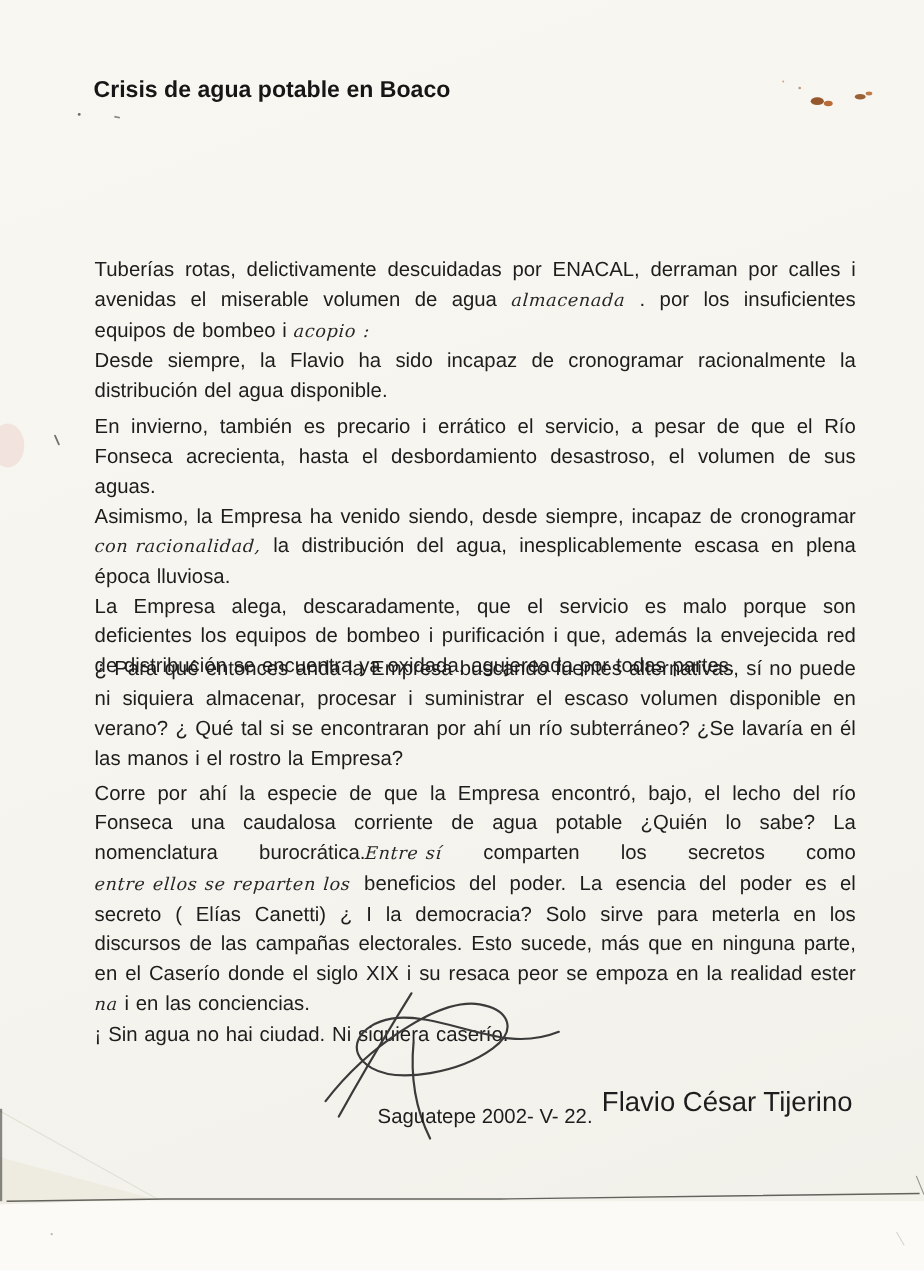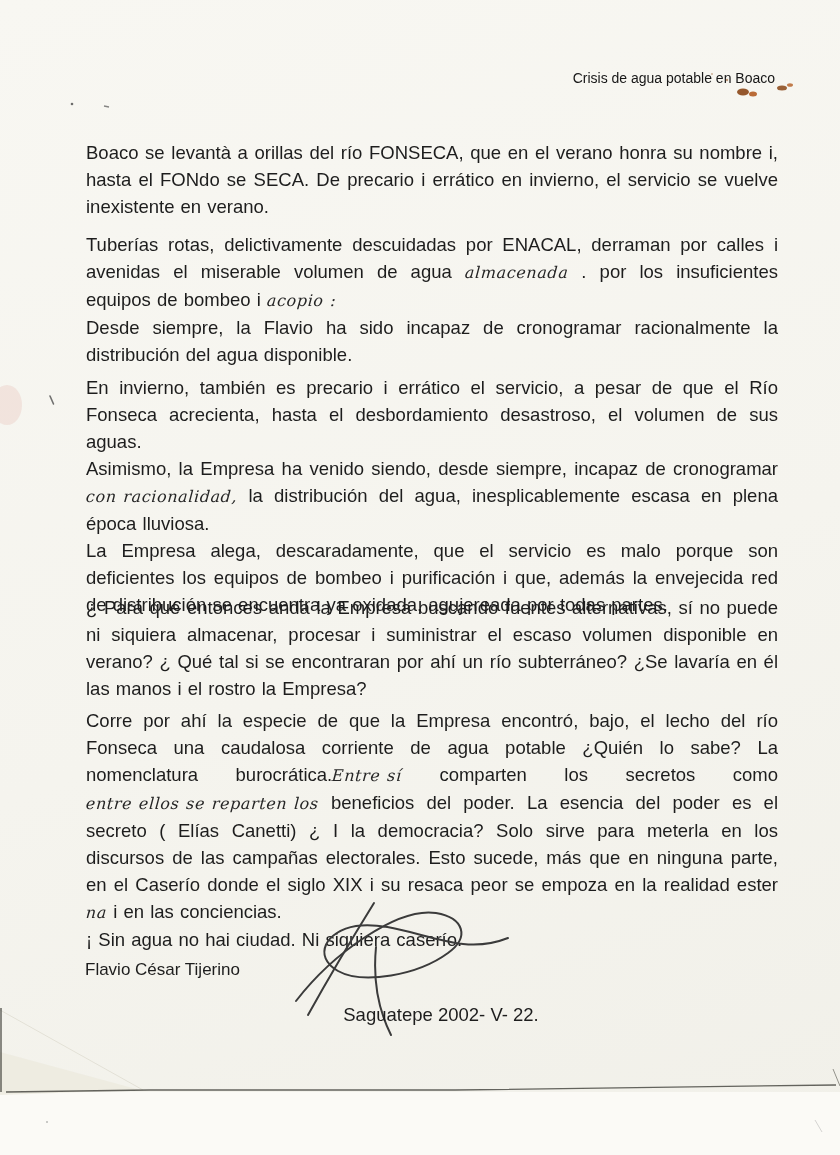--- a/index.html
+++ b/index.html
@@ -3,53 +3,50 @@
 <meta charset="utf-8">
 <style>
   html,body{margin:0;padding:0;}
   .page{
     position:relative;width:840px;height:1155px;overflow:hidden;
     background:linear-gradient(160deg,#f8f7f2 0%,#f5f4ee 55%,#f1f0e9 100%);
     font-family:"Liberation Sans", sans-serif;color:#1d1d1d;
   }
   .doc-title{
     position:absolute;top:70px;left:85px;width:690px;
-    text-align:right;font-size:14px;font-weight:normal;color:#161616;
+    text-align:left;font-size:21px;font-weight:bold;color:#161616;
   }
   .para{
     position:absolute;left:86px;width:692px;
     font-size:18.5px;line-height:27px;text-align:justify;
     word-spacing:1px;color:#1d1d1d;
   }
   .p1{top:139px;}
   .p2{top:231px;}
   .p3{top:374px;}
   .p4{top:594px;}
   .p5{top:707px;}
   .u{text-underline-offset:3px;}
   .hw{
     font-family:"DejaVu Serif", serif;font-style:italic;
     font-size:16px;letter-spacing:0.6px;color:#262626;
     display:inline-block;transform:skewX(-4deg);
   }
-  .sig-name{position:absolute;top:960px;left:85px;width:690px;text-align:left;font-size:17px;}
+  .sig-name{position:absolute;top:988px;left:85px;width:690px;text-align:right;font-size:25px;}
   .sig-date{position:absolute;top:1004px;left:96px;width:690px;text-align:center;font-size:18.5px;}
   .sig-svg{position:absolute;left:278px;top:893px;pointer-events:none;}
   .artifacts{position:absolute;left:0;top:0;pointer-events:none;}
 </style>
 </head>
 <body>
 
 <div class="page">
 
   <div class="doc-title">Crisis de agua potable en Boaco</div>
 
-  <div class="para p1">
-    <span>Boaco se levantà a orillas del río FONSECA, que en el verano honra su nombre i, hasta el FONdo se SECA. De precario i errático en invierno, el servicio se vuelve inexistente en verano.</span>
-  </div>
 
   <div class="para p2">
     <span>Tuberías rotas, delictivamente descuidadas por ENACAL, derraman por calles i avenidas el miserable volumen de agua </span><span class="hw">almacenada</span><span> . por los insuficientes equipos de bombeo i </span><span class="hw">acopio :</span><br>
     <span>Desde siempre, la Flavio ha sido </span><span class="u">incapaz</span><span> de cronogramar racionalmente la distribución del agua </span><span class="u">disponible</span><span>.</span>
   </div>
 
   <div class="para p3">
     <span>En invierno, también es precario i errático el servicio, a pesar de que el Río Fonseca acrecienta, hasta el desbordamiento desastroso, el volumen de sus aguas.</span><br>
     <span>Asimismo, la Empresa ha venido siendo, desde siempre, </span><span class="u">incapaz</span><span> de cronogramar </span><span class="hw">con racionalidad,</span><span> la distribución del agua, inesplicablemente escasa en plena época lluviosa.</span><br>
     <span>La Empresa alega, descaradamente, que el servicio es malo porque son deficientes los equipos de bombeo i purificación i que, además la envejecida red de distribución se encuentra ya oxidada, agujereada por todas partes.</span>

